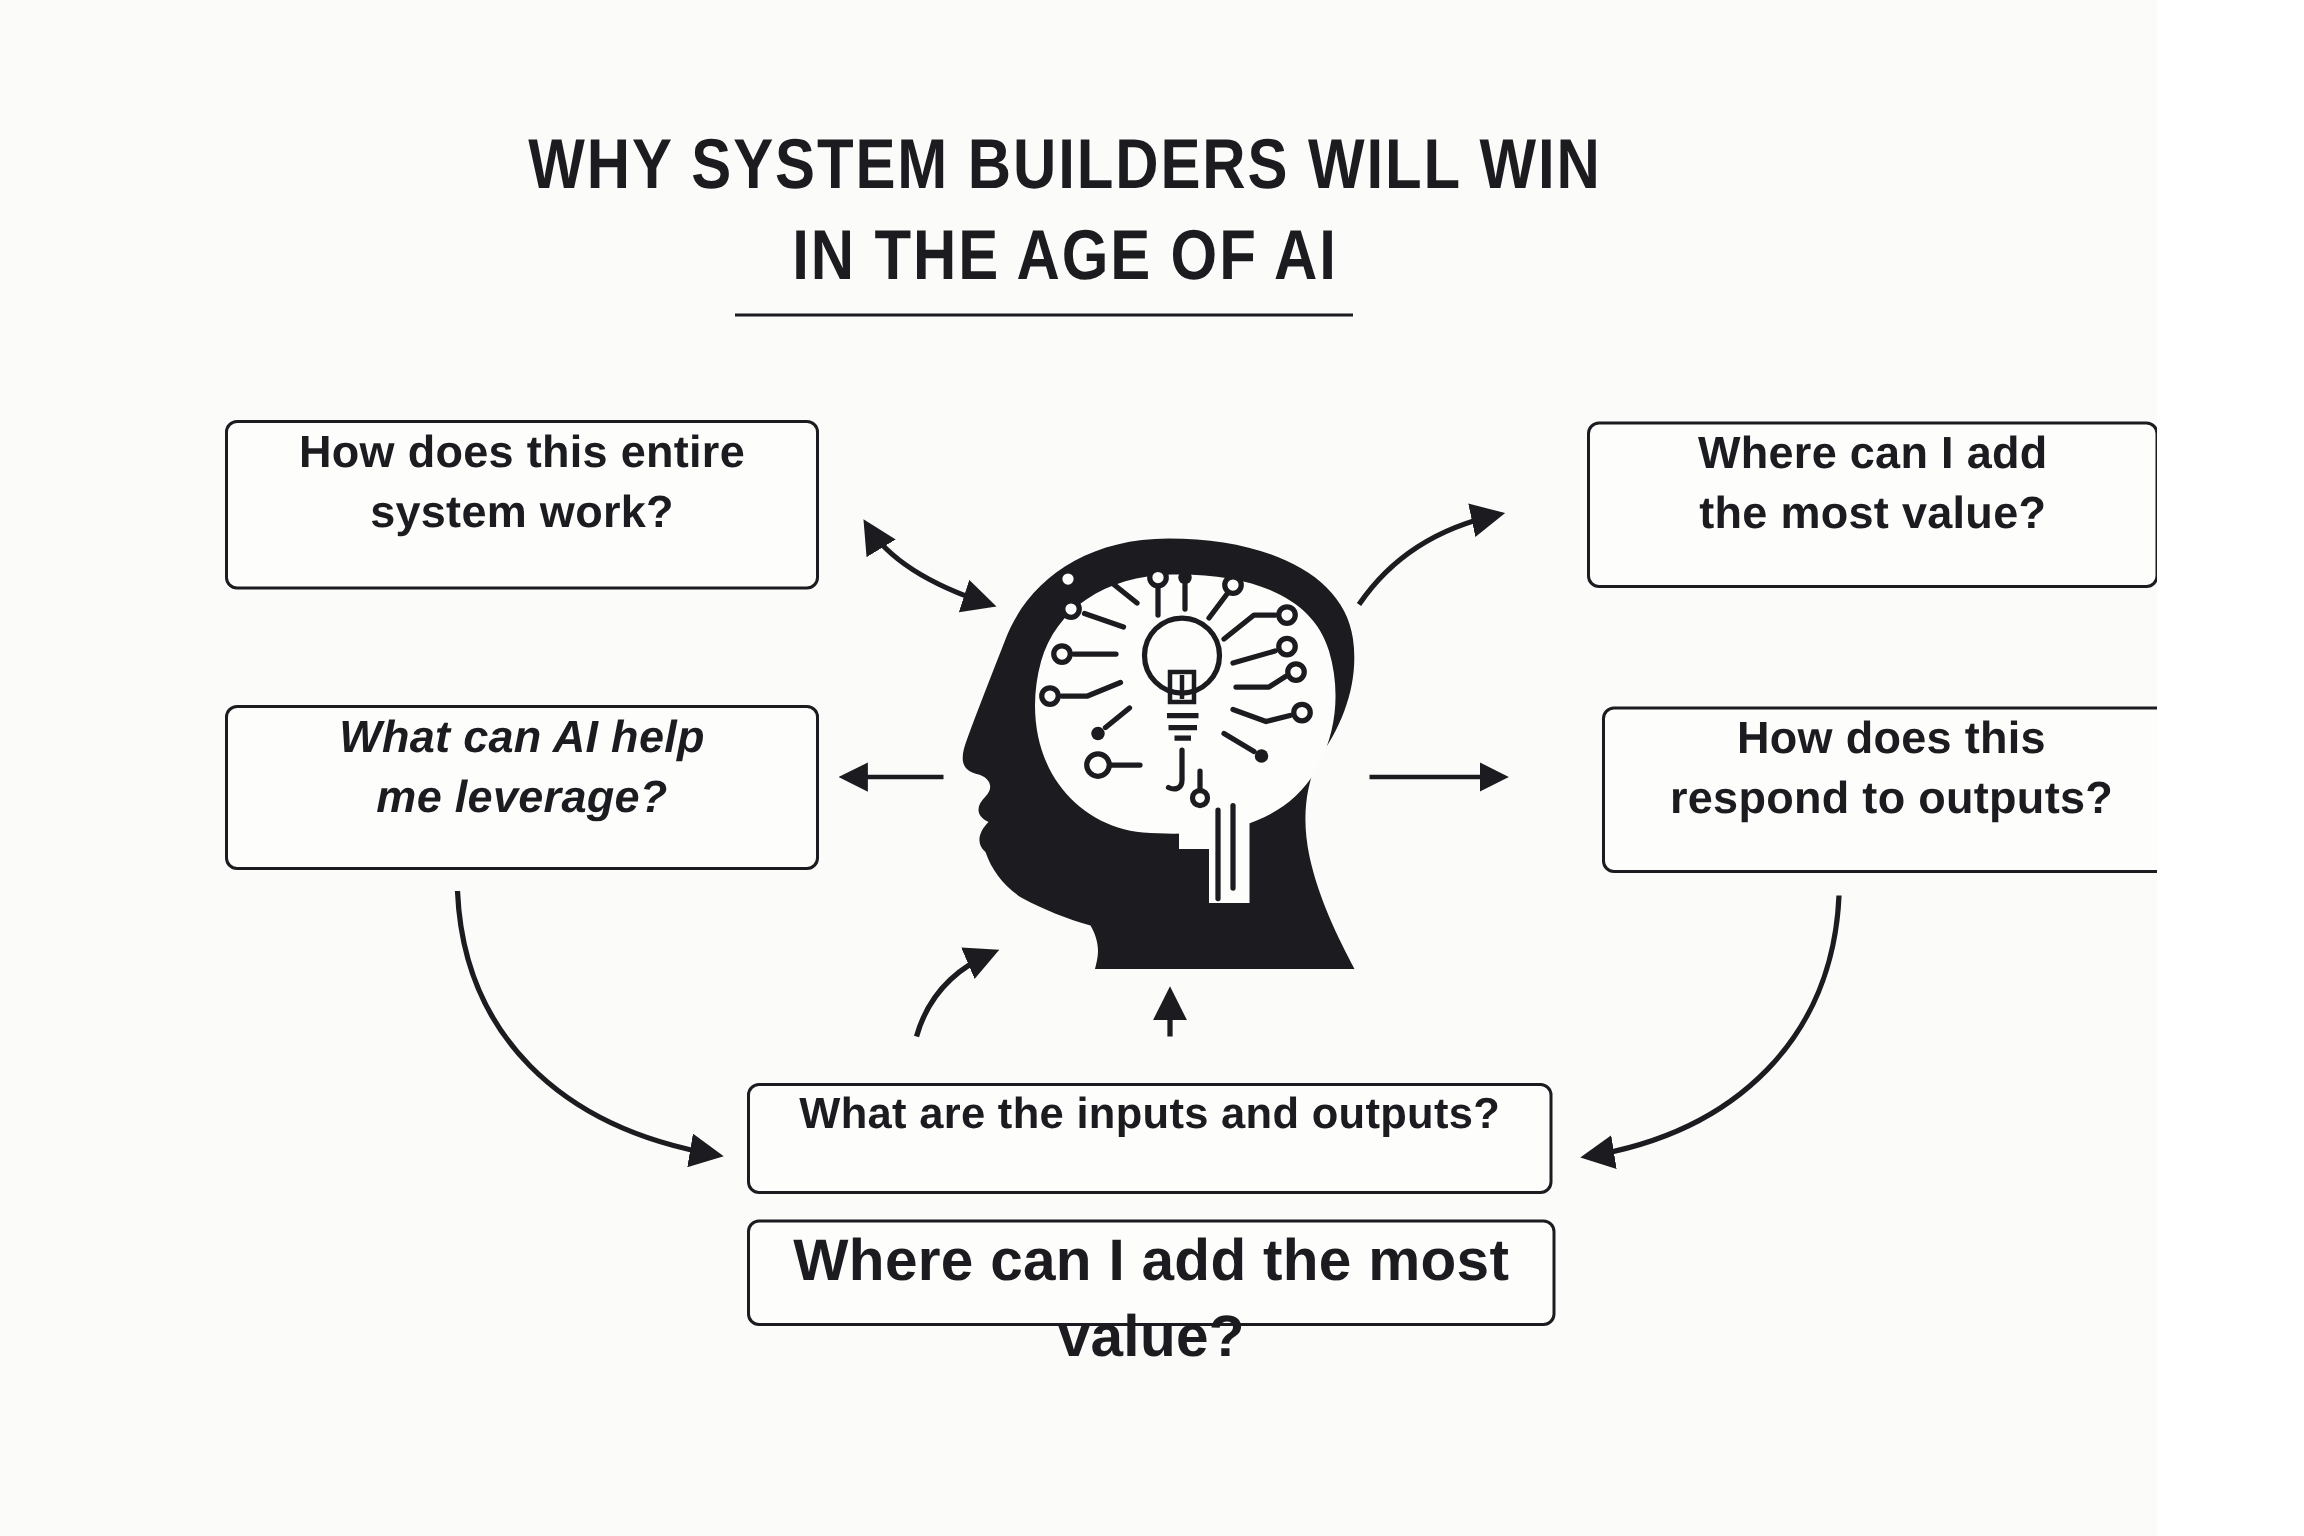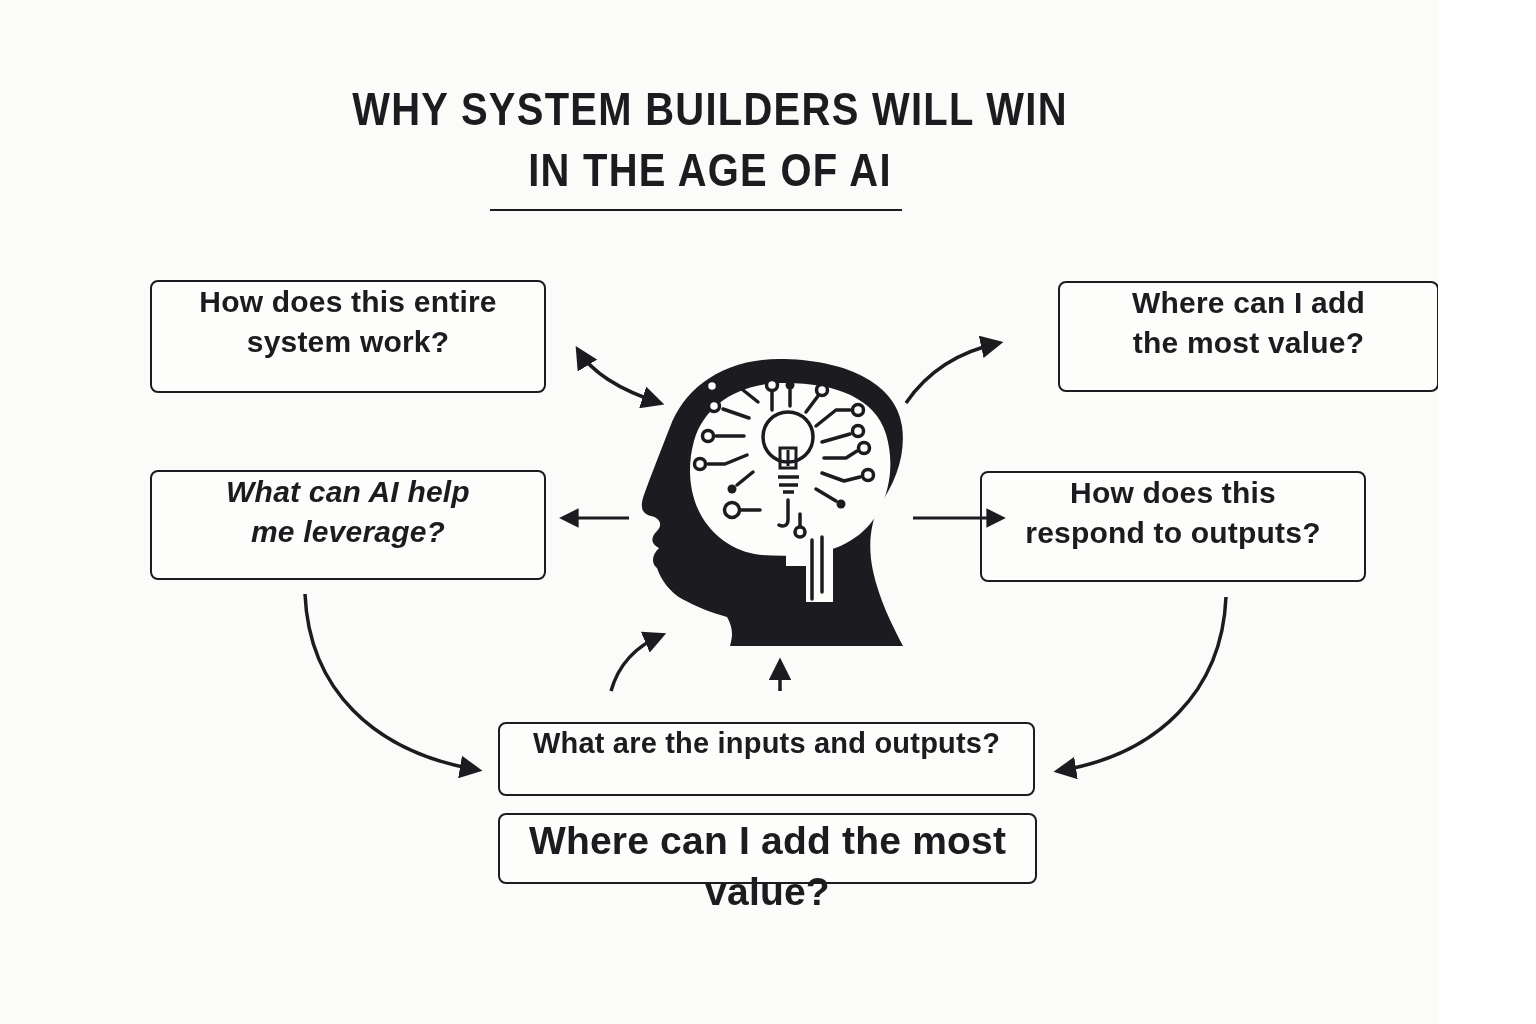--- a/index.html
+++ b/index.html
@@ -52,21 +52,21 @@
     color:var(--ink);
     font-size:30px;
     font-weight:600;
     line-height:1.32;
     letter-spacing:0.2px;
   }
   .qbox span{display:block;}
   #box-top-left  { left:150px;  top:280px; width:396px; height:113px; }
   #box-top-right { left:1018px; top:281px; width:381px; height:111px;margin-left:40px; }
   #box-mid-left  { left:150px;  top:470px; width:396px; height:110px;font-style:italic; }
-  #box-mid-right { left:980px; top:471px; width:386px; height:111px; }
+  #box-mid-right { left:1068px; top:471px; width:386px; height:111px; }
   #box-bottom-io    { left:498px; top:702px; width:537px; height:74px; font-size:29px;margin-top:20px; }
   #box-bottom-value { left:498px; top:813px; width:539px; height:71px; font-size:39px; }
   #arrow-layer{
     position:absolute; left:0; top:0;
     width:1536px; height:1024px;
     pointer-events:none;
   }
   #head-icon{
     position:absolute;
     left:630px; top:350px;

